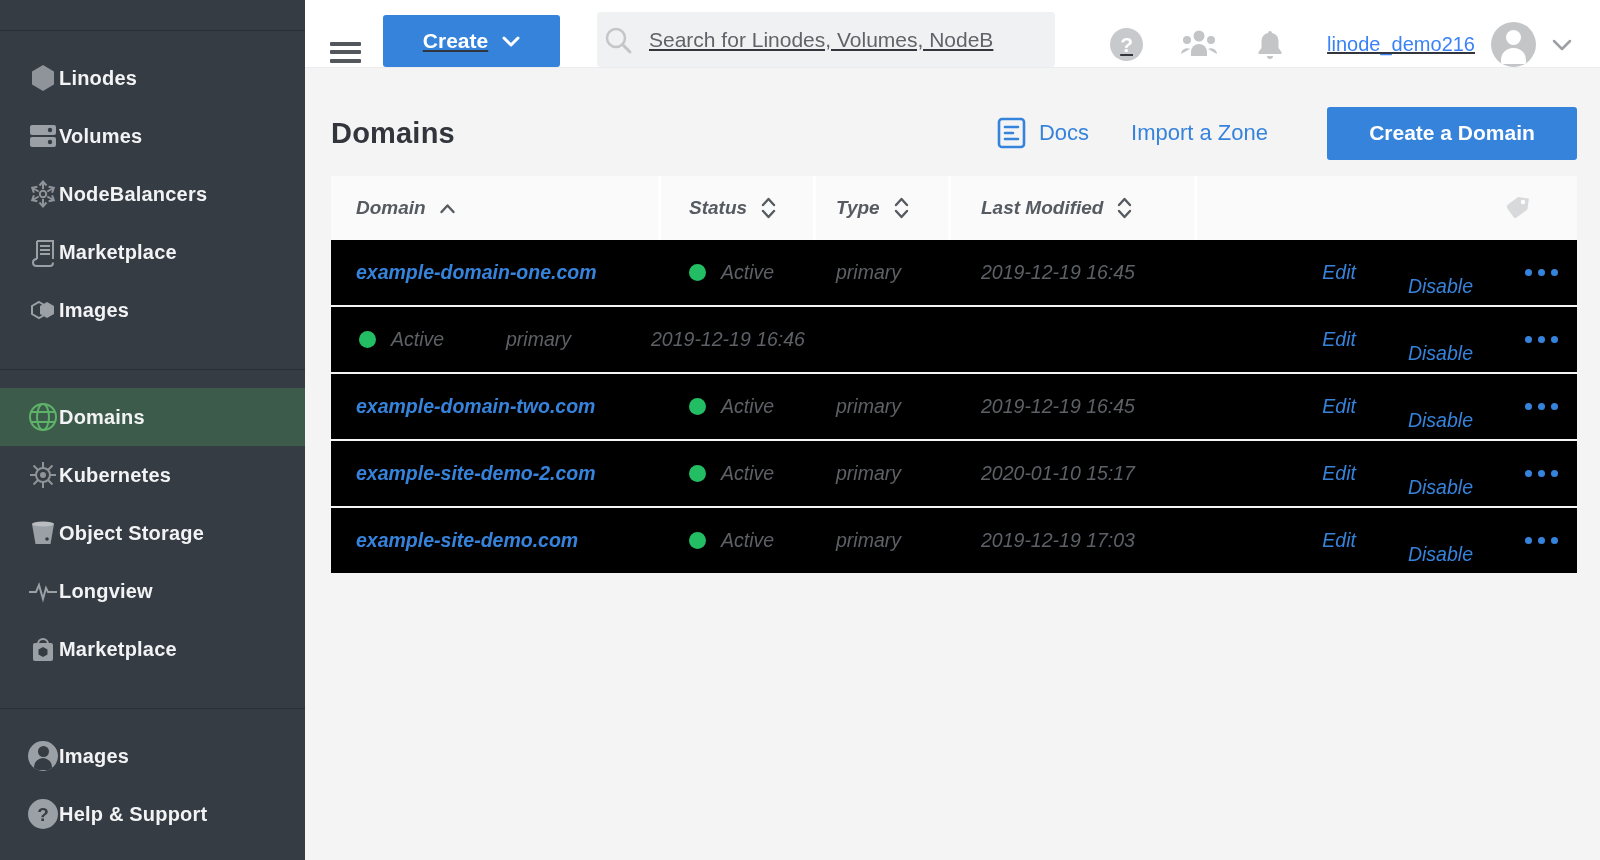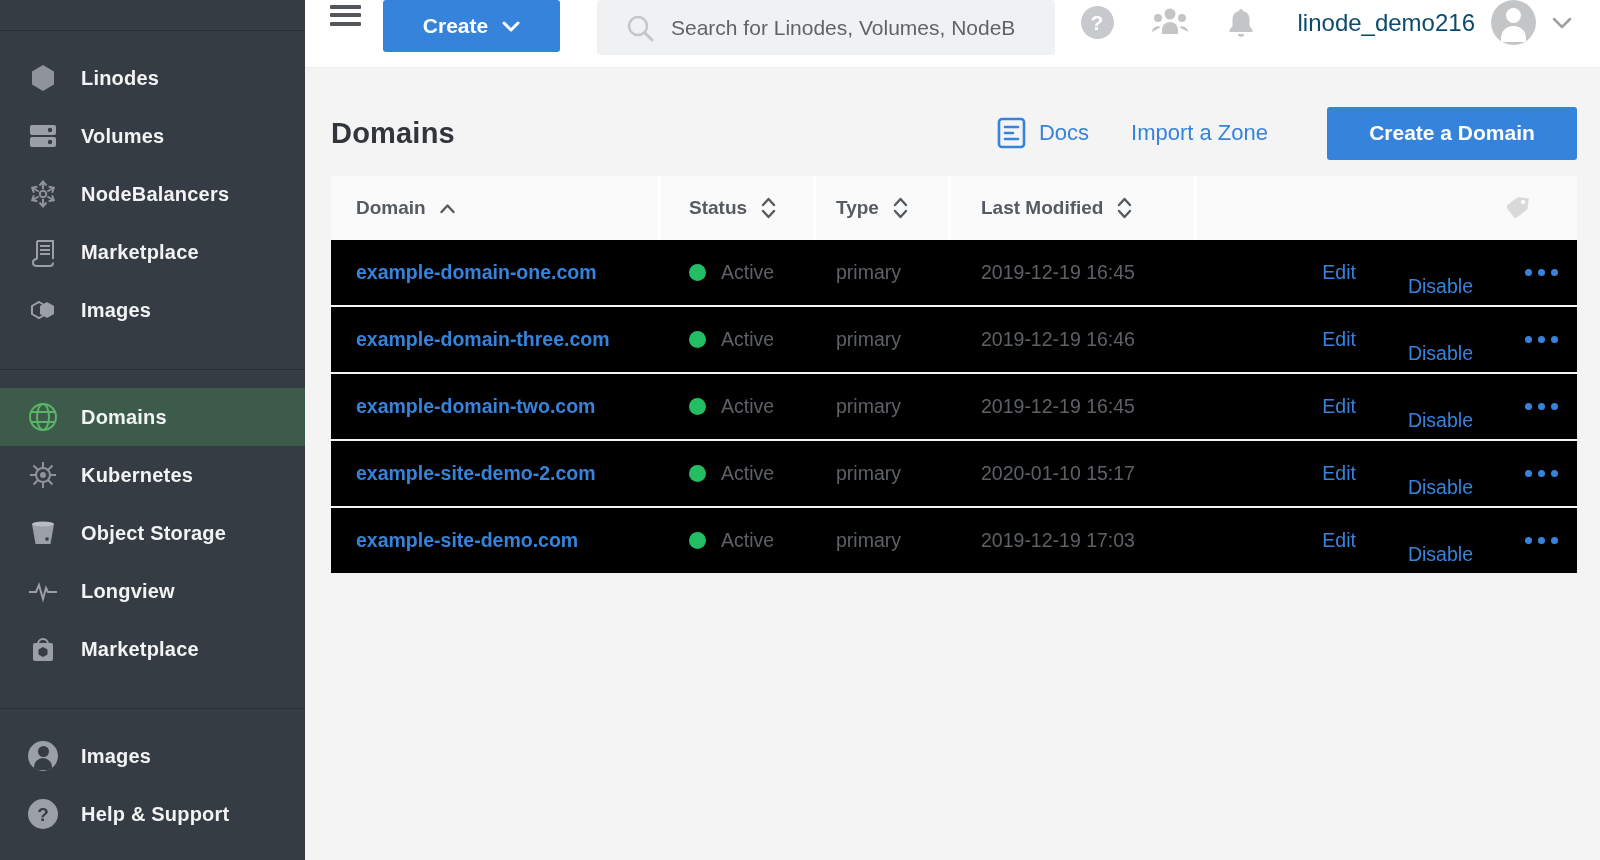--- a/index.html
+++ b/index.html
@@ -21,85 +21,85 @@
   .sidebar-topstrip { height:31px; border-bottom:1px solid #2a2f35; }
   .nav-group { padding-top:18px; }
   .nav-divider { border:none; border-top:1px solid #2a2f35; margin-top:30px; }
   .nav-item {
     height:58px; display:flex; align-items:center;
     padding-left:27px; cursor:pointer;
   }
   .nav-item.selected { background:#3c5b4a; }
   .nav-icon { width:32px; height:32px; flex:0 0 32px; display:flex; align-items:center; justify-content:center; }
   .nav-label {
-    margin-left:22px; color:#f2f3f4; font-weight:700; font-size:20px; letter-spacing:.2px;
+    color:#f2f3f4; font-weight:700; font-size:20px; letter-spacing:.2px;
   }
   .icon-circle-dark {
     width:30px; height:30px; border-radius:50%; background:#9aa0a6;
     display:flex; align-items:center; justify-content:center; position:relative; overflow:hidden;
   }
   .icon-circle-dark .qmark { color:#363c43; font-weight:700; font-size:19px; line-height:1; }
   .person-head { width:11px; height:11px; border-radius:50%; background:#363c43; position:absolute; top:5px; left:9.5px; }
   .person-body { width:18px; height:12px; border-radius:9px 9px 0 0; background:#363c43; position:absolute; top:17px; left:6px; }
 
   
   .main { flex:1; display:flex; flex-direction:column; }
 
   
   .topbar {
-    height:68px; background:#fff; display:flex; align-items:flex-start;
-    padding-left:25px; padding-right:28px; border-bottom:1px solid #ececee;
+    height:68px; background:#fff; display:flex; align-items:flex-end;
+    padding-left:25px; padding-right:28px; border-bottom:1px solid #ececee;text-decoration:underline;
   }
   .hamburger { width:31px; cursor:pointer; }
   .hamburger span { display:block; height:4px; background:#53575c; border-radius:1px; margin:4.5px 0; }
   .btn-create {
     margin-left:22px; width:177px; height:52px; background:#3683dc; color:#fff;
     border:none; border-radius:3px; font-weight:700; font-size:21px;
     font-family:"Liberation Sans", sans-serif; cursor:pointer;
     display:flex; align-items:center; justify-content:center; gap:14px;
   }
   .search-box {
     margin-left:37px; width:458px; height:55px; background:#f0f1f2; border-radius:4px;
-    display:flex; align-items:center; padding:0 14px 0 28px;
+    display:flex; align-items:center; padding:0 14px 0 6px;
   }
   .search-box input {
     border:none; background:transparent; outline:none; flex:1; margin-left:16px;
     font-size:21px; color:#444; font-family:"Liberation Sans", sans-serif;
   }
   .search-box input::placeholder { color:#606469; opacity:1; }
   .topbar-right { margin-left:auto; display:flex; align-items:center; gap:36px; }
   .top-icon { cursor:pointer; display:flex; align-items:center; justify-content:center; }
   .help-circle {
     width:33px; height:33px; border-radius:50%; background:#c7c9cc;
     display:flex; align-items:center; justify-content:center;
   }
   .help-circle .qmark { color:#fff; font-weight:700; font-size:21px; line-height:1; }
   .user-menu { display:flex; align-items:center; gap:16px; margin-left:6px; cursor:pointer; }
-  .username { font-size:24px; color:#0c4a6e; }
+  .username { font-size:20px; color:#3b82f6; }
   .avatar {
     width:45px; height:45px; border-radius:50%; background:#c3c5c7; position:relative; overflow:hidden;
   }
   .avatar .a-head { width:15px; height:15px; border-radius:50%; background:#fff; position:absolute; top:8px; left:15px; }
   .avatar .a-body { width:25px; height:16px; border-radius:12px 12px 0 0; background:#fff; position:absolute; top:26px; left:10px; }
 
   
   .content { flex:1; padding:0 23px 0 26px; }
   .page-header { margin-top:38px; display:flex; align-items:center; height:54px; }
   .page-title { font-size:29px; font-weight:700; color:#32363c; letter-spacing:.2px; }
   .header-actions { margin-left:auto; display:flex; align-items:center; }
   .docs-link { display:flex; align-items:center; gap:13px; color:#3683dc; font-size:22px; text-decoration:none; cursor:pointer;padding-left:32px; }
   .import-link { margin-left:42px; color:#3683dc; font-size:22px; font-weight:400; text-decoration:none; cursor:pointer; }
   .btn-create-domain {
     margin-left:59px; width:250px; height:53px; background:#3683dc; color:#fff;
     border:none; border-radius:3px; font-weight:700; font-size:21px;
     font-family:"Liberation Sans", sans-serif; cursor:pointer;
   }
 
   
-  .domain-table { margin-top:16px; }
+  .domain-table { margin-top:16px;font-style:italic; }
   .thead { display:flex; height:64px; }
   .th {
     background:#fafafa; border-right:3px solid #fff; display:flex; align-items:center;
     font-weight:700; font-size:19px; color:#565b61; cursor:pointer;
   }
   .th:last-child { border-right:none; }
   .th .sort { margin-left:13px; display:flex; }
   .col-domain { width:330px; padding-left:25px; }
   .col-status { width:155px; padding-left:28px; }
   .col-type   { width:135px; padding-left:20px; }
@@ -404,23 +404,20 @@
           <a class="row-link link-disable">Disable</a>
           <button class="kebab">
               <i></i>
               <i></i>
               <i></i>
             </button>
         </div>
       </div>
 
       <div class="tr">
-        <div class="td col-domain">
-            <a class="domain-link">example-domain-three.com</a>
-          </div>
         <div class="td col-status">
             <span class="status-dot"></span>
             <span>Active</span>
           </div>
         <div class="td col-type">primary</div>
         <div class="td col-mod">2019-12-19 16:46</div>
         <div class="td col-actions">
           <a class="row-link link-edit">Edit</a>
           <a class="row-link link-disable">Disable</a>
           <button class="kebab">

